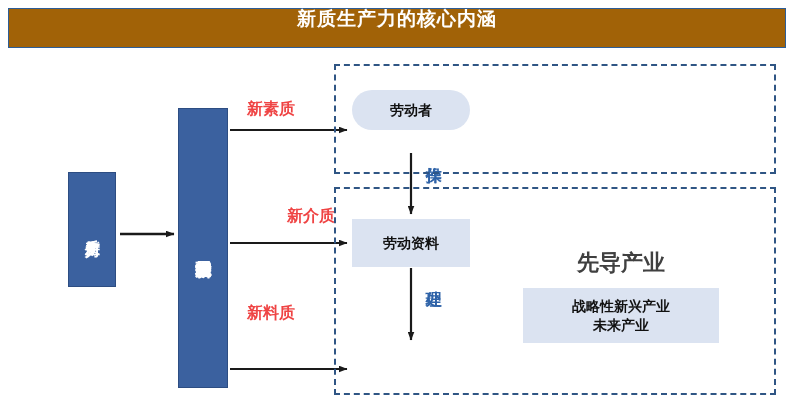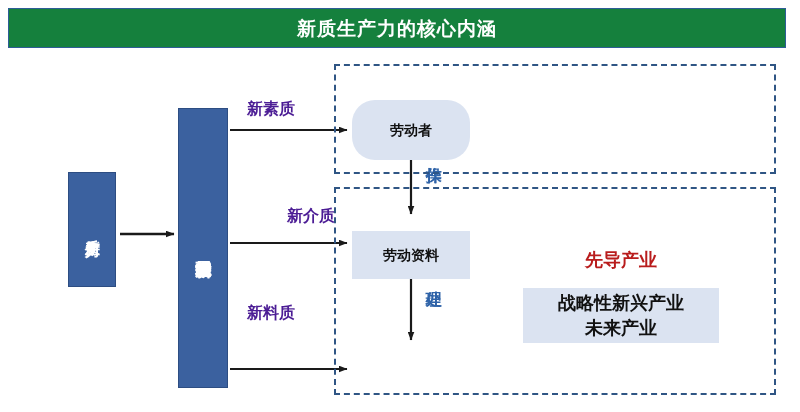--- a/index.html
+++ b/index.html
@@ -18,24 +18,24 @@
     position: absolute;
     left: 0; top: 0;
     width: 800px; height: 412px;
   }
 
   
   .title-bar {
     position: absolute;
     left: 8px; top: 8px;
     width: 778px; height: 40px;
-    background: #15803d;
+    background: #a16207;
     border: 1px solid #2d5d96;
     display: flex;
-    align-items: center;
+    align-items: flex-start;
     justify-content: center;
     box-sizing: border-box;
   }
   .title-bar .title-text {
     color: #ffffff;
     font-size: 19px;
     font-weight: bold;
     letter-spacing: 1px;
     line-height: 1;
   }
@@ -90,41 +90,41 @@
     box-sizing: border-box;
     display: flex;
     align-items: center;
     justify-content: center;
     text-align: center;
     color: #111111;
     font-weight: bold;
     font-size: 14px;
     line-height: 1.35;
   }
-  #box-laborer      { left: 352px; top: 100px; width: 118px; height: 60px; border-radius: 23px; }
+  #box-laborer      { left: 352px; top: 90px; width: 118px; height: 40px; border-radius: 23px; }
   #box-talent       { left: 518px; top: 104px; width: 202px; height: 48px; }
-  #box-means        { left: 352px; top: 219px; width: 118px; height: 48px; margin-top: 12px; }
+  #box-means        { left: 352px; top: 219px; width: 118px; height: 48px; }
   #box-object       { left: 352px; top: 345px; width: 118px; height: 48px; }
-  #box-industries   { left: 523px; top: 288px; width: 196px; height: 55px; font-size: 18px; }
+  #box-industries   { left: 523px; top: 288px; width: 196px; height: 55px; font-size: 14px; }
 
   
   #heading-pilot {
     position: absolute;
     left: 523px; top: 248px;
     width: 196px;
     text-align: center;
-    color: #b91c1c;
-    font-size: 18px;
+    color: #404040;
+    font-size: 22px;
     font-weight: bold;
   }
 
   
   .harrow-label {
     position: absolute;
-    color: #4c1d95;
+    color: #ef4444;
     font-size: 16px;
     font-weight: bold;
     white-space: nowrap;
   }
   #label-new-quality  { left: 247px; top: 99px; }
   #label-new-medium   { left: 247px; top: 206px; margin-left: 40px; }
   #label-new-material { left: 247px; top: 303px; }
 
   
   .varrow-label {

